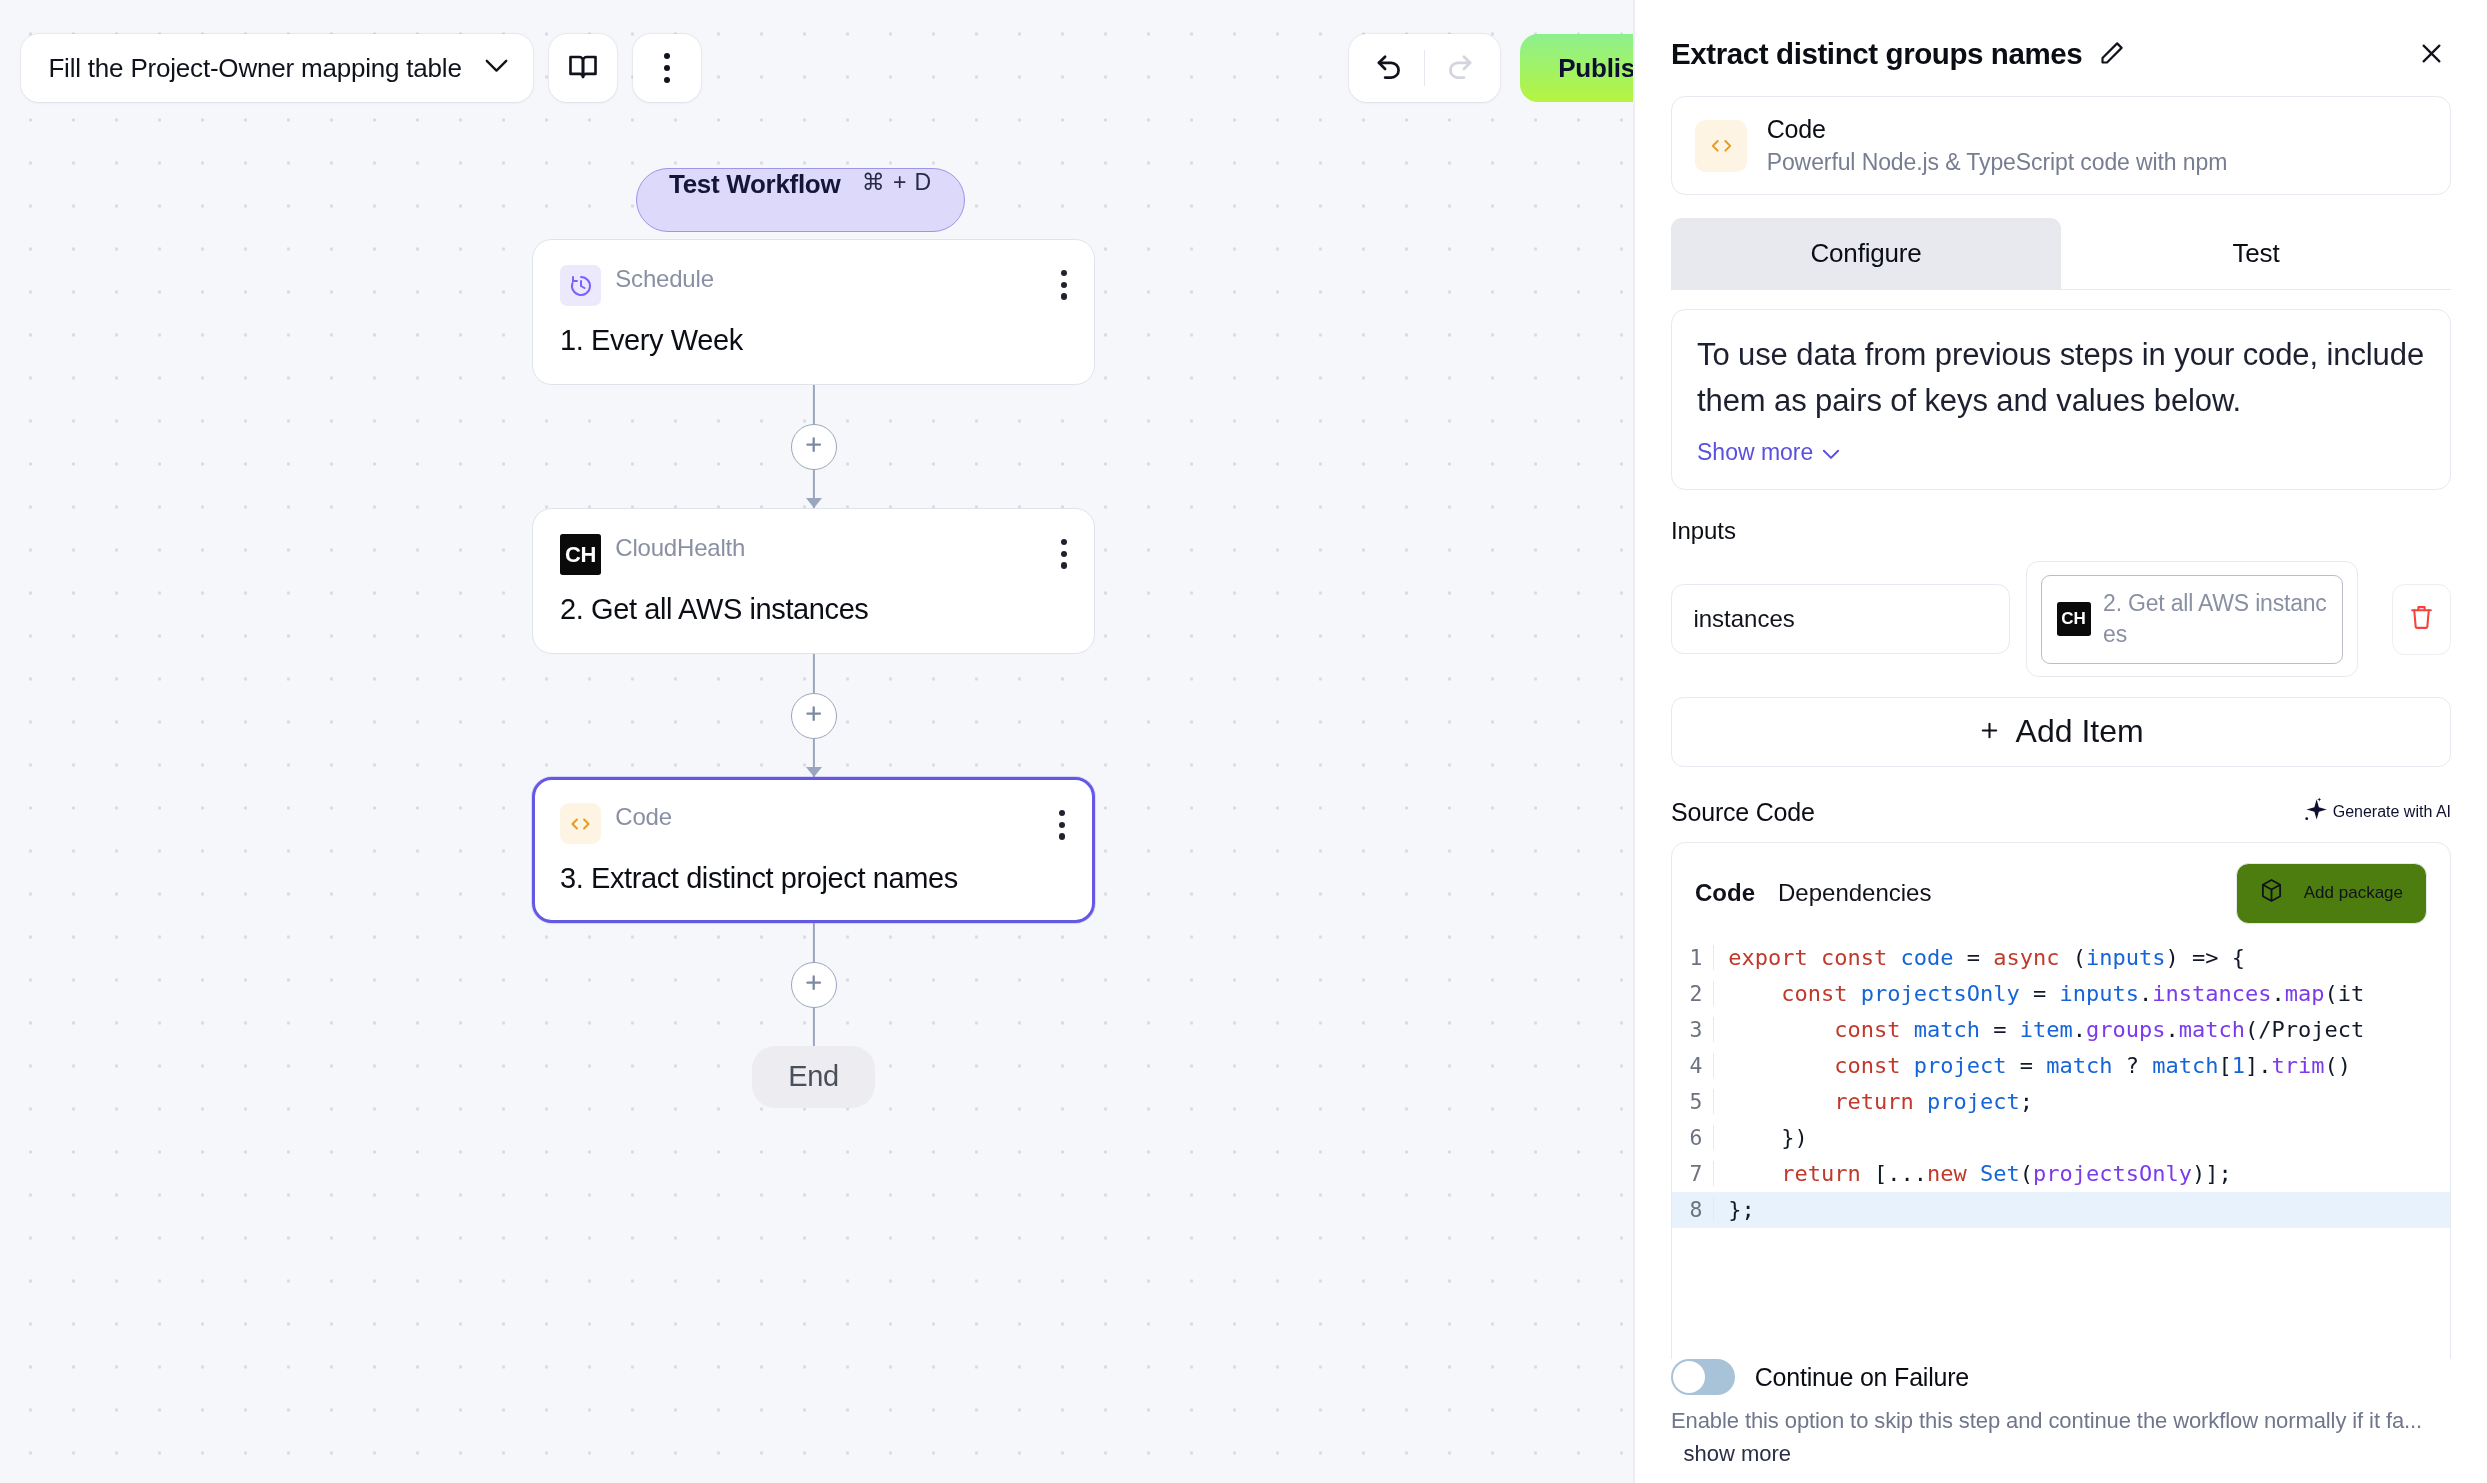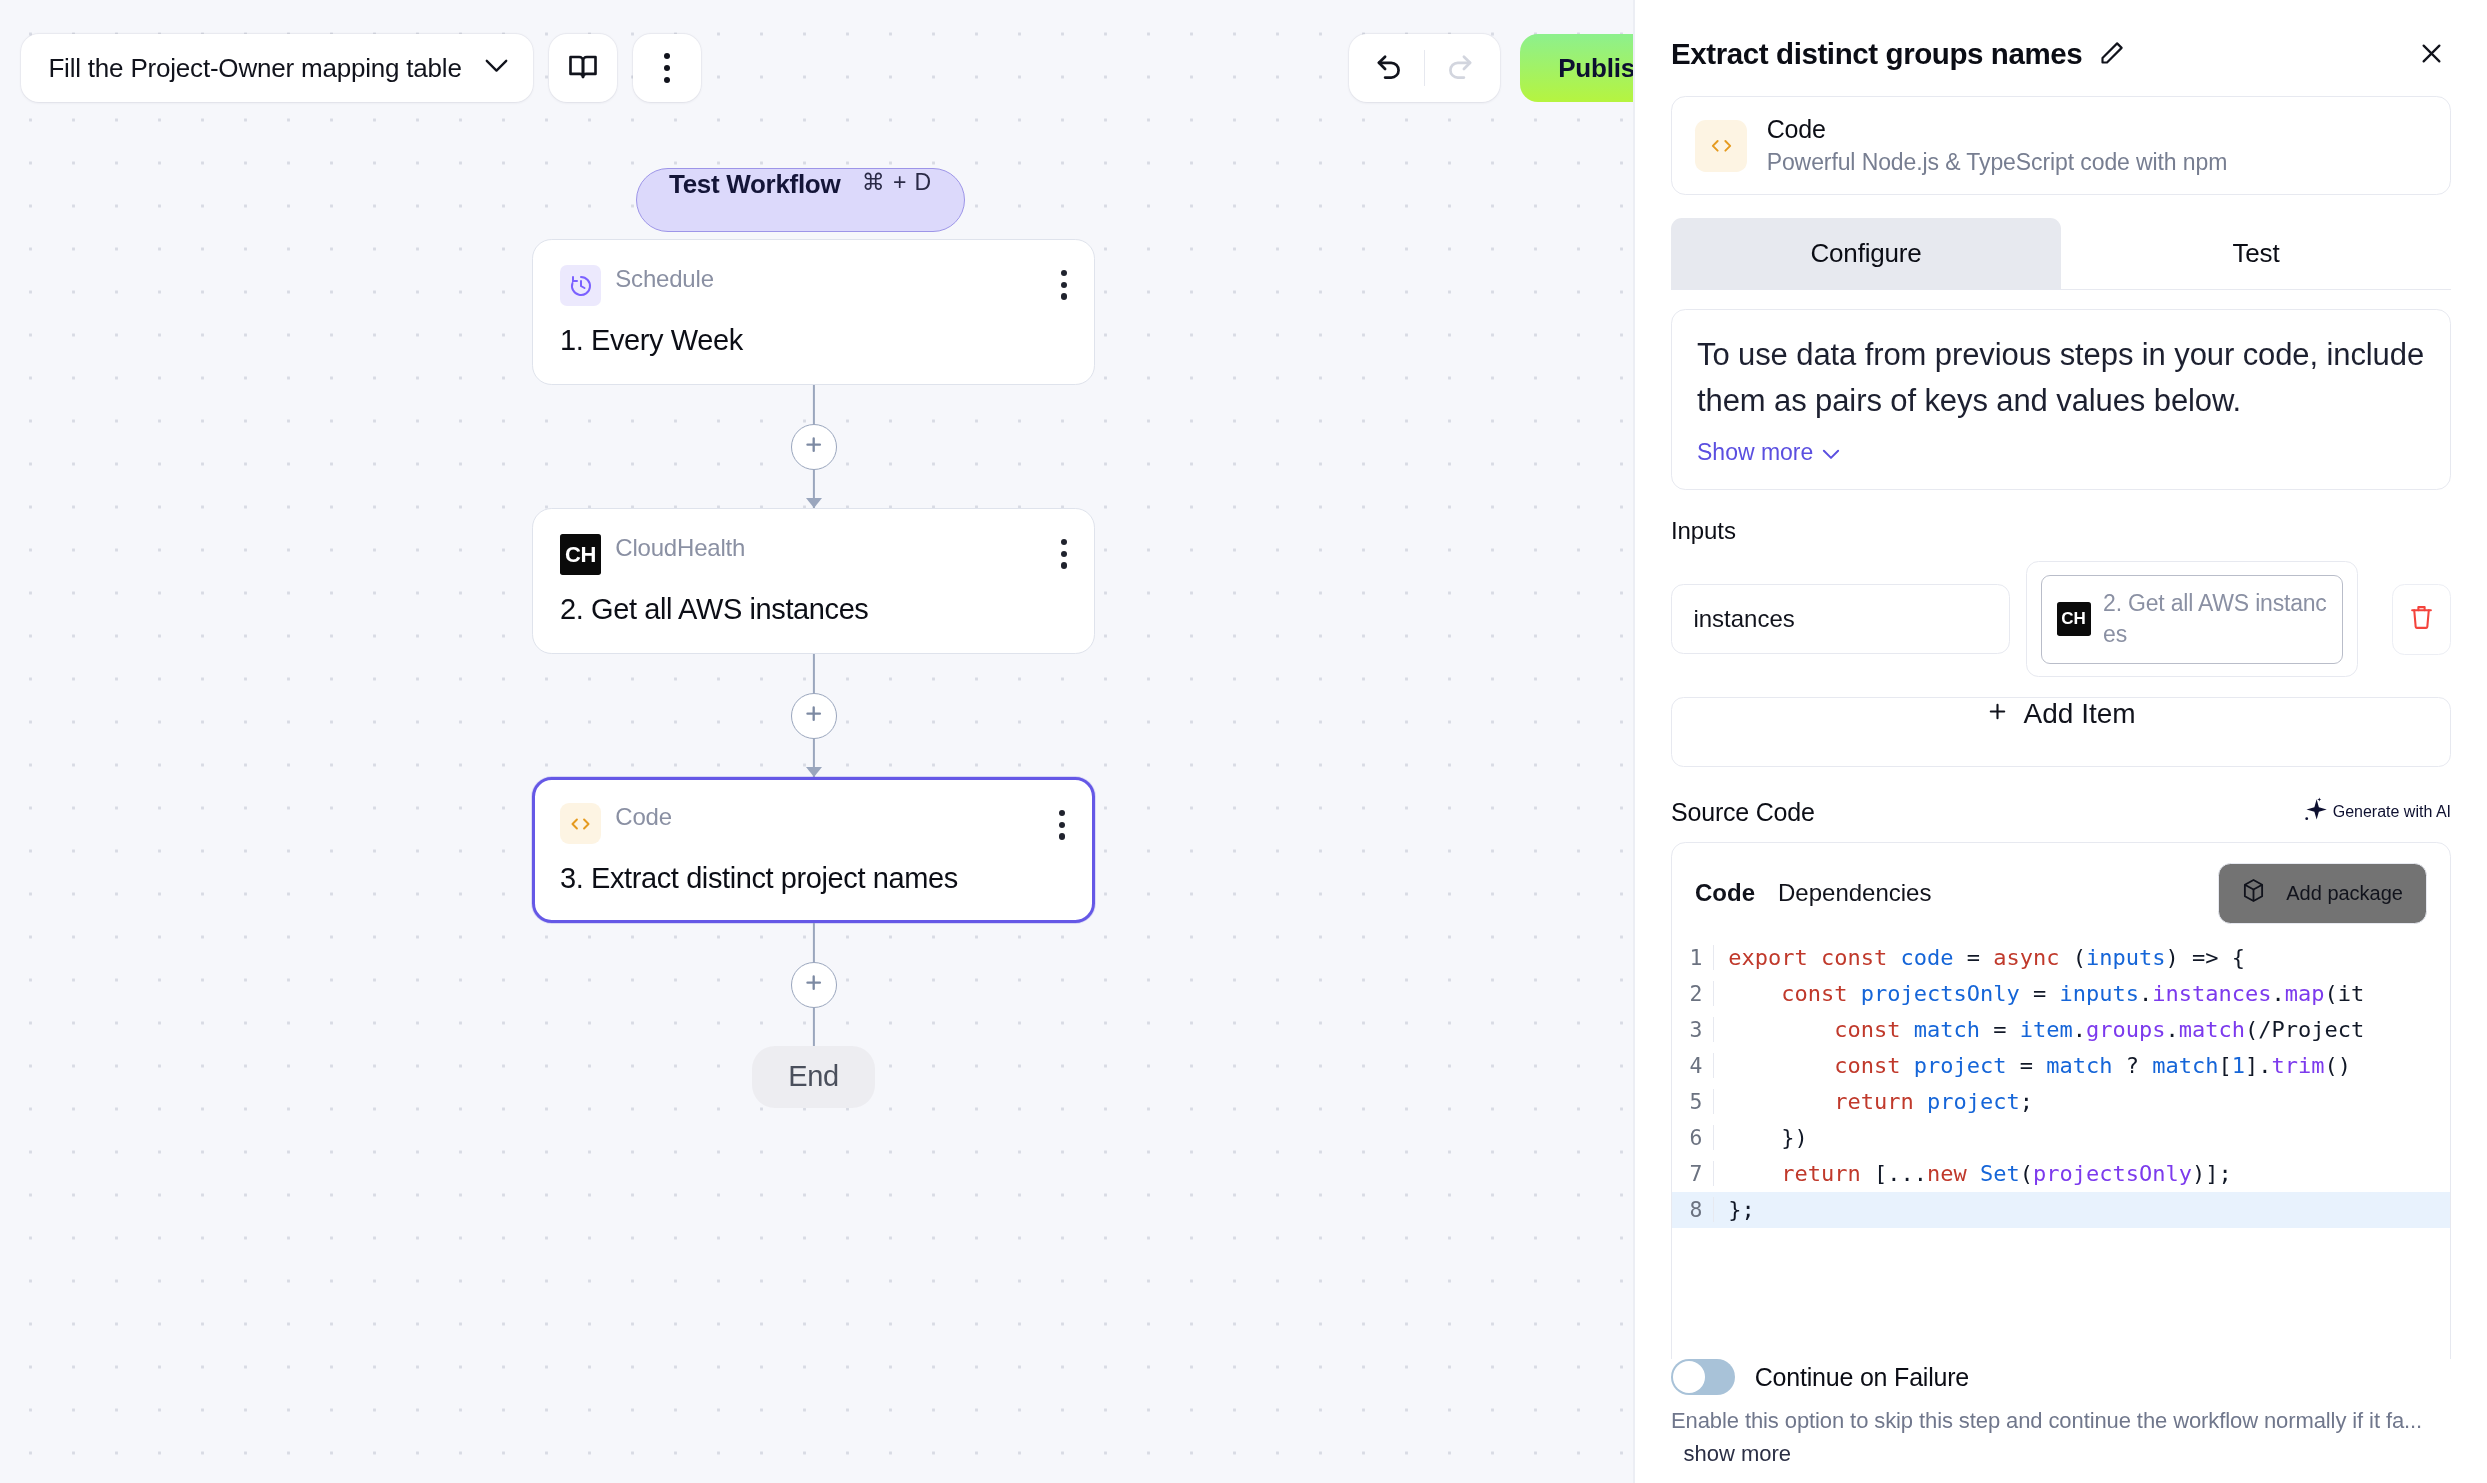--- a/index.html
+++ b/index.html
@@ -223,40 +223,40 @@
   .inp-ref .rtext { font-size: 23px; color: #8a90a3; line-height: 1.35; letter-spacing: -0.2px; word-break: break-all; }
   .trash-btn {
     width: 59px; height: 71px; border: 1.3px solid #eceef4; border-radius: 12.5px;
     display: flex; align-items: center; justify-content: center; cursor: pointer;
     background: #fff; margin-left: auto;
   }
 
   .add-item {
     margin-top: 19.7px; height: 70px; width: 100%;
     border: 1.3px solid #e7e9f0; border-radius: 12.5px;
-    display: flex; align-items: flex-start; justify-content: center; gap: 14.3px;
-    font-size: 28px; color: #11131c; cursor: pointer; background: #fff;
+    display: flex; align-items: center; justify-content: center; gap: 14.3px;
+    font-size: 32px; color: #11131c; cursor: pointer; background: #fff;
     font-family: "Liberation Sans", sans-serif;
   }
 
   .src-head { margin-top: 30px; display: flex; align-items: center; }
   .src-title { font-size: 25px; color: #0b0d15; letter-spacing: -0.2px; }
   .gen-ai { margin-left: auto; display: flex; align-items: center; gap: 4px; font-size: 16px; color: #0e1030; font-weight: 500; cursor: pointer; }
 
   .editor {
     margin-top: 14.3px; border: 1.3px solid #e7e9f0; border-radius: 14.3px;
     background: #fff; height: 554px; overflow: hidden; position: relative;
   }
   .editor-bar { display: flex; align-items: center; padding: 19.7px 23px 16px 23px; gap: 23px; }
   .ed-tab { font-size: 24px; color: #11131c; cursor: pointer; }
   .ed-tab.active { font-weight: 700; }
   .add-pkg {
     margin-left: auto; border: 1.3px solid #e7e9f0; border-radius: 12.5px;
     padding: 14.3px 23px; display: flex; align-items: center; gap: 21px;
-    font-size: 20px; color: #11131c; cursor: pointer; background: #737373;
+    font-size: 17px; color: #11131c; cursor: pointer; background: #4d7c0f;
     font-family: "Liberation Sans", sans-serif;
   }
   .code-area { position: relative; font-family: "DejaVu Sans Mono", monospace; font-size: 22px; }
   .code-line { display: flex; height: 36px; align-items: center; white-space: pre; }
   .code-line.hl { background: #e8f2fd; }
   .ln { width: 41px; text-align: right; color: #6b7280; flex: 0 0 41px; padding-right: 10.7px; font-size: 21.4px; }
   .code-txt { border-left: 1.3px solid #e7e9f0; padding-left: 14.3px; flex: 1; overflow: hidden; }
   .kw { color: #c0392b; }
   .vr { color: #1565d8; }
   .pr { color: #7c3aed; }

